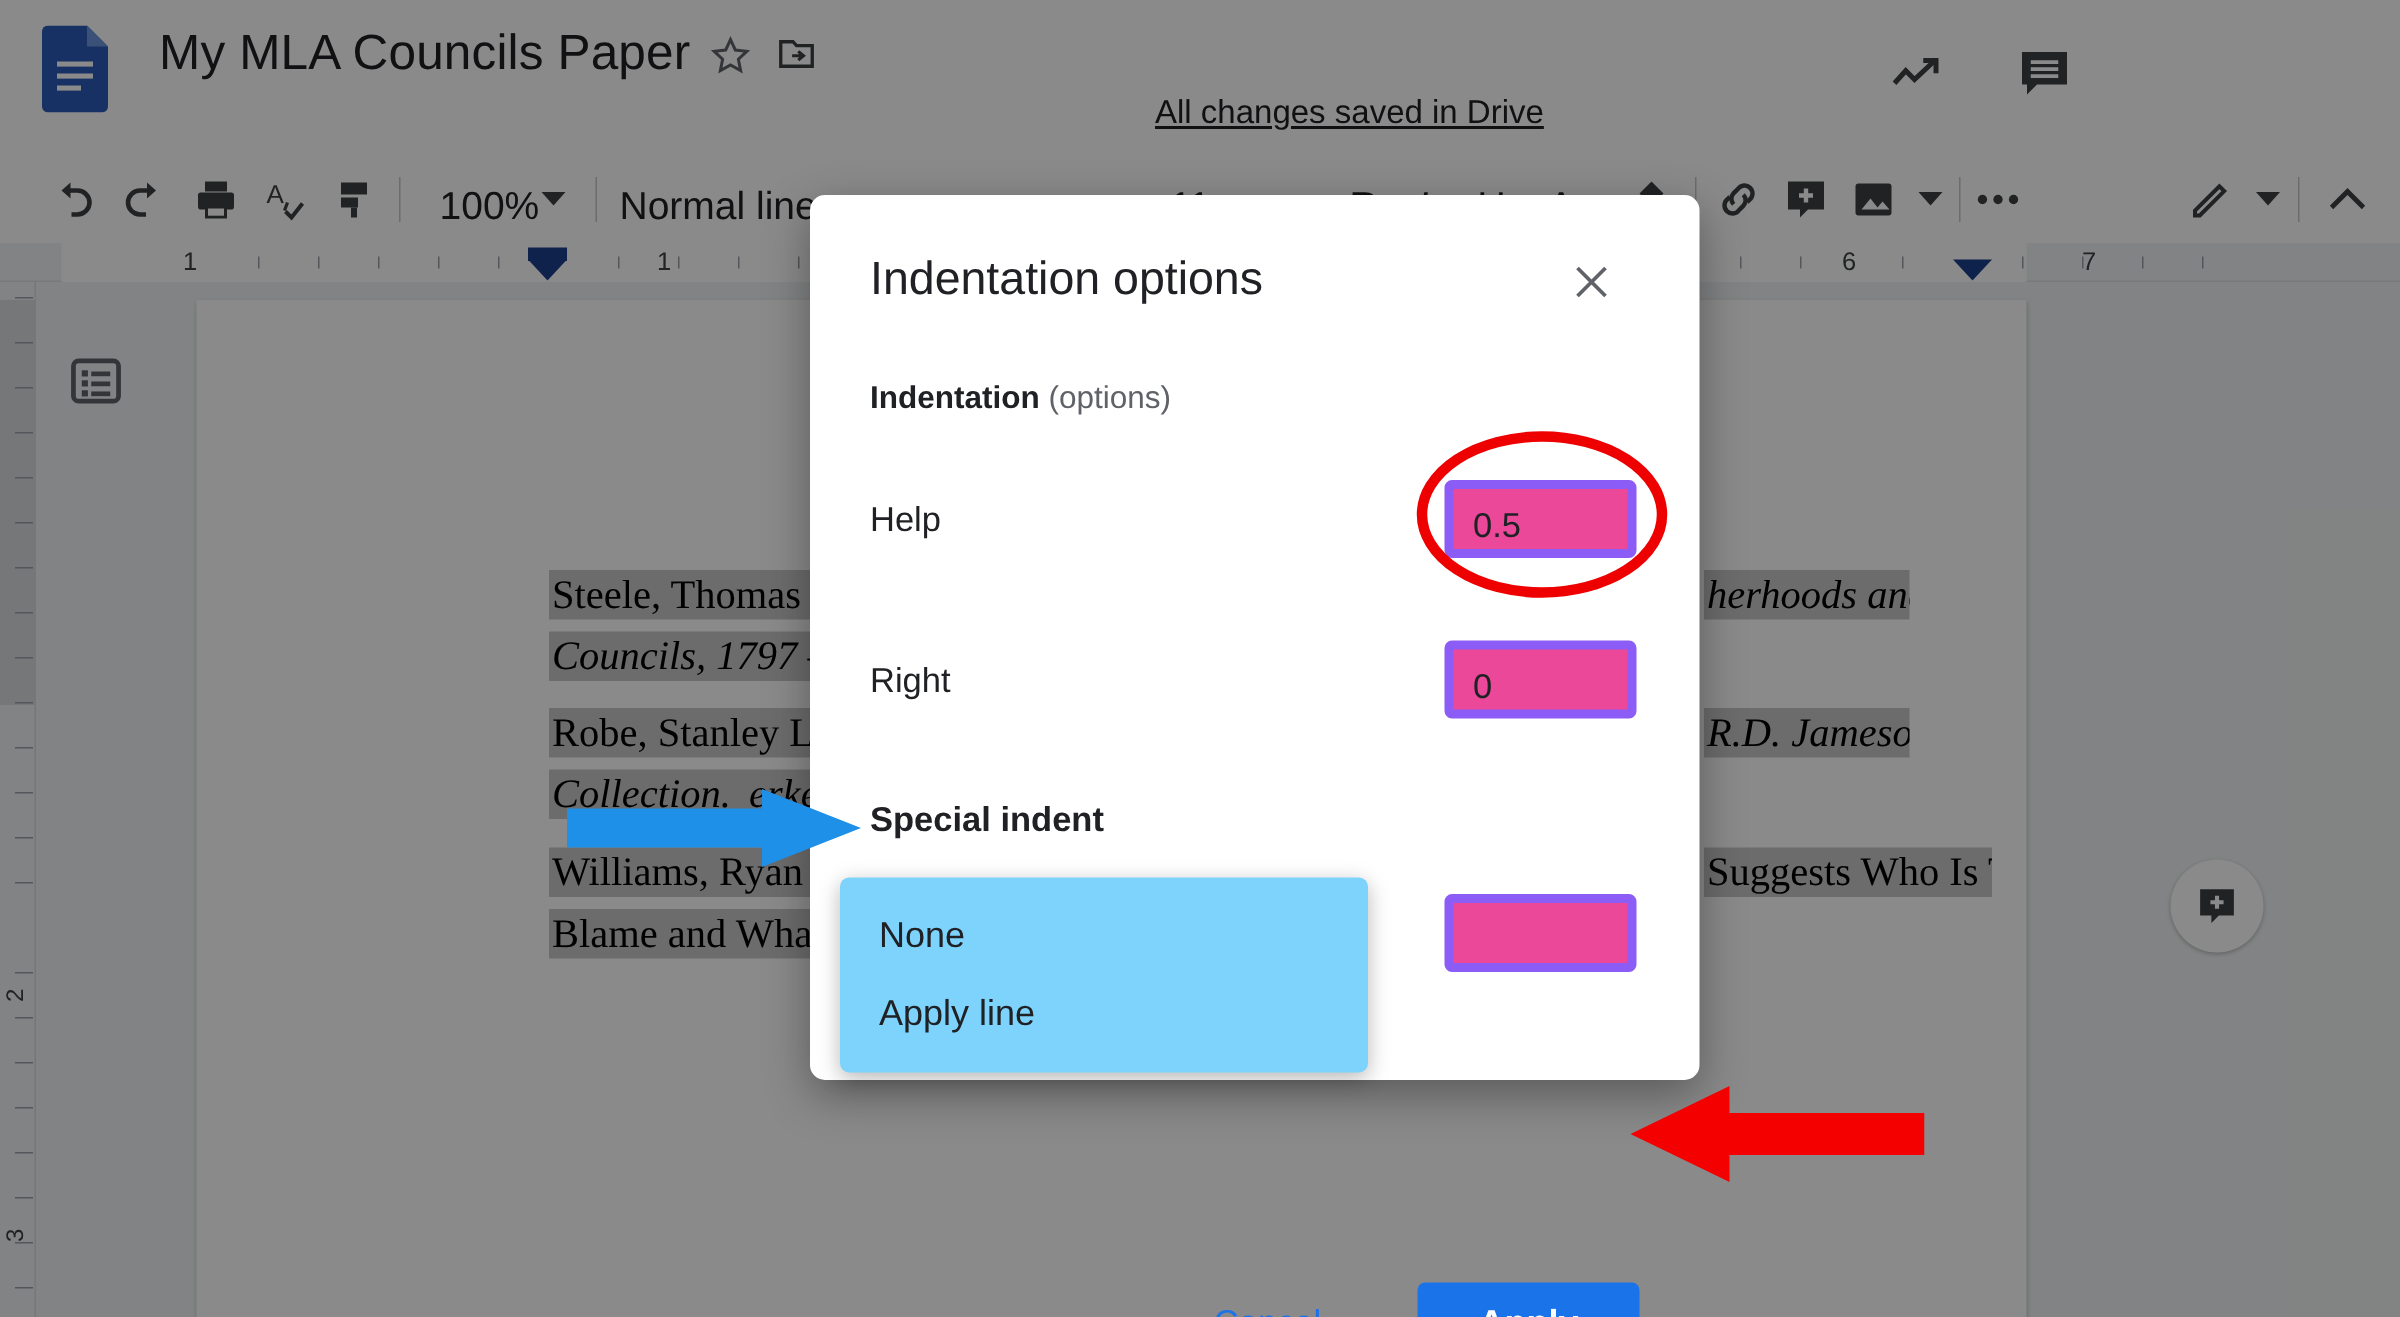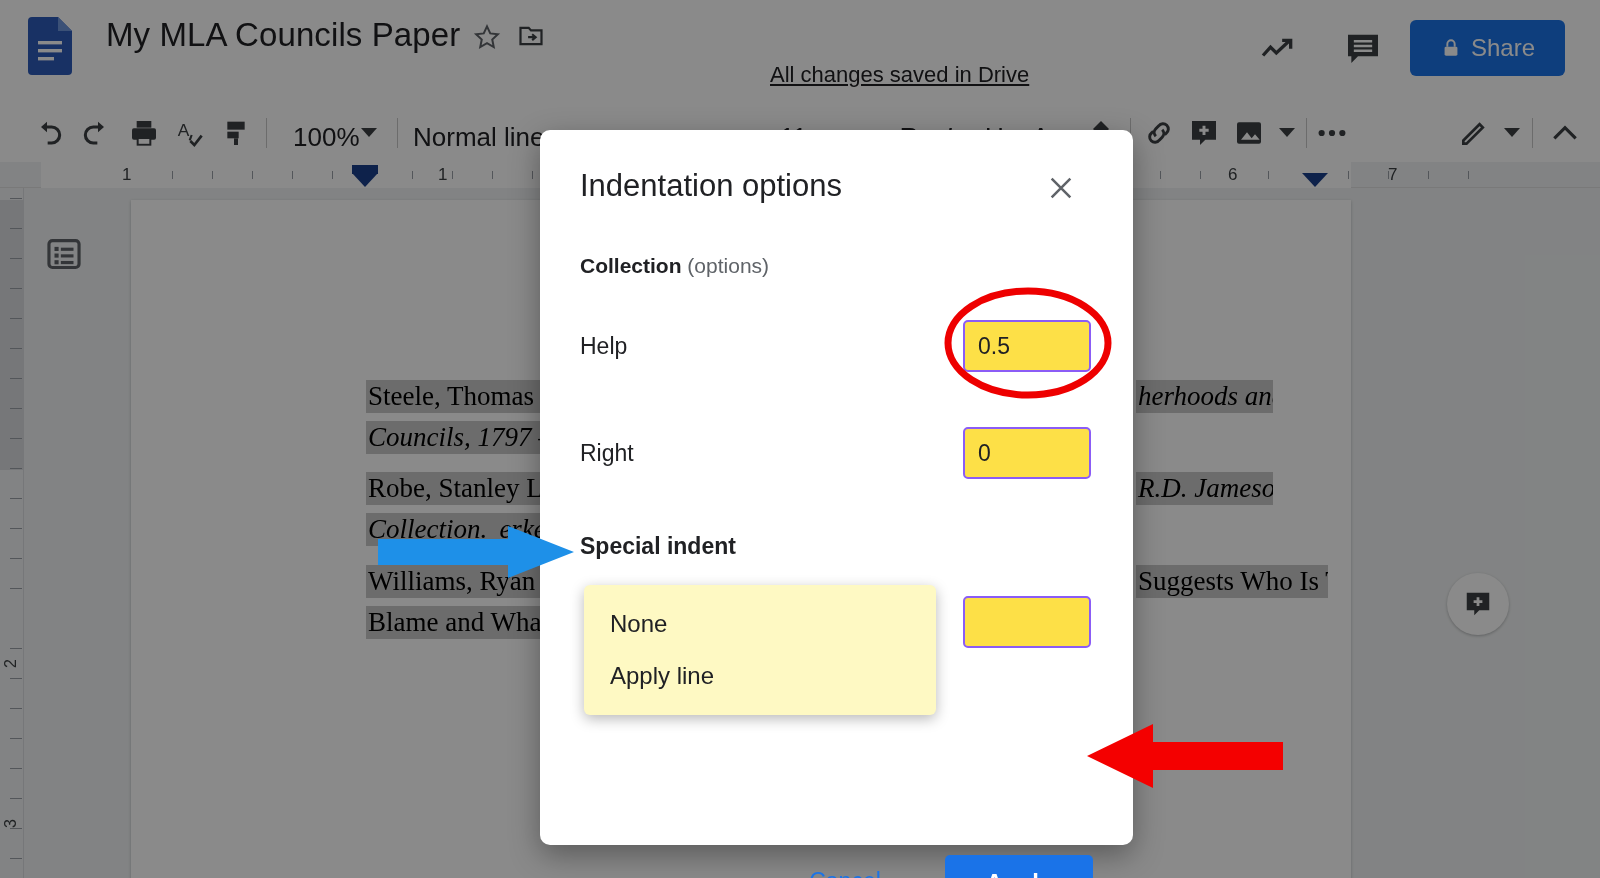--- a/index.html
+++ b/index.html
@@ -48,35 +48,35 @@
   .vruler { position: absolute; left: 0; top: 0; width: 24px; height: 690px; background: #f1f3f4; border-right: 1px solid #dadce0; }
   .vtick { position: absolute; left: 10px; width: 12px; height: 1px; background: #9aa0a6; }
   .vnum { position: absolute; left: 2px; font-size: 16px; color: #3c4043; transform: rotate(-90deg); transform-origin: left top; }
   .vruler-page { position: absolute; left: 0; width: 24px; background: #fff; }
   .outline-icon { position: absolute; left: 45px; top: 235px; width: 38px; height: 38px; }
   .page { position: absolute; left: 131px; top: 12px; width: 1220px; height: 700px; background: #fff; box-shadow: 0 1px 3px rgba(60,64,67,.3); }
   .doc-line { position: absolute; font-family: "Liberation Serif", serif; font-size: 27px; color: #000; background: #c8c8c8; white-space: nowrap; padding: 1px 2px; }
   .fab { position: absolute; left: 1447px; top: 385px; width: 62px; height: 62px; border-radius: 50%; background: #fff; box-shadow: 0 1px 3px rgba(60,64,67,.35); display: flex; align-items: center; justify-content: center; }
 
   
-  .modal { position: absolute; left: 540px; top: 130px; width: 593px; height: 715px; background: #fff; border-radius: 10px; box-shadow: 0 10px 30px rgba(0,0,0,.35); z-index: 50; }
+  .modal { position: absolute; left: 540px; top: 130px; width: 593px; height: 590px; background: #fff; border-radius: 10px; box-shadow: 0 10px 30px rgba(0,0,0,.35); z-index: 50; }
   .modal-title { position: absolute; left: 40px; top: 38px; font-size: 31px; color: #202124; }
   .modal-close { position: absolute; left: 505px; top: 42px; width: 32px; height: 32px; }
   .sec-label { position: absolute; left: 40px; top: 124px; font-size: 21px; color: #202124; }
   .sec-label b { font-weight: 700; }
   .sec-label i { font-style: normal; color: #5f6368; }
   .row-label { position: absolute; left: 40px; font-size: 23px; color: #202124; }
-  .num-field { position: absolute; width: 128px; height: 52px; border: 2px solid #8b5cf6; border-radius: 5px; background: #fde047; }
+  .num-field { position: absolute; width: 128px; height: 52px; border: 6px solid #8b5cf6; border-radius: 5px; background: #ec4899; }
   .num-field span { position: absolute; left: 13px; top: 11px; font-size: 23px; color: #202124; }
   .special-label { position: absolute; left: 40px; top: 403px; font-size: 23px; color: #202124; font-weight: 700; }
   .btn-cancel { position: absolute; left: 225px; top: 725px; width: 160px; height: 52px; display: flex; align-items: center; justify-content: center; font-size: 23px; color: #1a73e8; }
   .btn-apply { position: absolute; left: 405px; top: 725px; width: 148px; height: 56px; background: #1a73e8; border-radius: 5px; display: flex; align-items: center; justify-content: center; font-size: 24px; color: #fff; font-weight: 700; }
 
   
-  .dropdown { position: absolute; left: 584px; top: 585px; width: 352px; background: #fef9c3; border-radius: 6px; box-shadow: 0 4px 14px rgba(0,0,0,.28); z-index: 60; padding: 13px 0 13px 0; }
+  .dropdown { position: absolute; left: 560px; top: 585px; width: 352px; background: #7dd3fc; border-radius: 6px; box-shadow: 0 4px 14px rgba(0,0,0,.28); z-index: 60; padding: 13px 0 13px 0; }
   .dd-item { height: 52px; display: flex; align-items: center; padding-left: 26px; font-size: 24px; color: #202124; }
   .dd-item.selected { background: #f5e000; }
 
   
   .anno { position: absolute; z-index: 70; pointer-events: none; }
 </style>
 </head>
 <body>
 
 <div id="app">
@@ -112,27 +112,20 @@
         <path d="M3 16.5l4.5-5 3.5 3.5L18.5 8" fill="none" stroke="#3c4043" stroke-width="2"></path>
         <path d="M14.5 7.4h5.1v5.1" fill="none" stroke="#3c4043" stroke-width="2"></path>
       </svg>
       <svg class="hdr-icon" style="left:1343px" viewBox="0 0 24 24">
         <path d="M3 4h18v13H9l-4 4V17H3z" fill="#3c4043"></path>
         <g stroke="#ffffff" stroke-width="1.5">
             <path d="M6.5 8h11M6.5 10.8h11M6.5 13.6h11"></path>
           </g>
       </svg>
 
-      <div class="share-btn">
-        <svg style="width:22px;height:22px" viewBox="0 0 24 24">
-          <rect x="5" y="10.5" width="14" height="10" rx="1.6" fill="#fff"></rect>
-          <path d="M8 10.5V7.6a4 4 0 0 1 8 0v2.9" fill="none" stroke="#fff" stroke-width="2.1"></path>
-        </svg>
-        <span>Share</span>
-      </div>
     </div>
 
     <div class="toolbar">
       <svg class="tb-ico" style="left:33px" viewBox="0 0 24 24">
         <path d="M8 7.5H14a6 6 0 0 1 0 12h-3" fill="none" stroke="#3c4043" stroke-width="2.3"></path>
         <path d="M10.5 3.5L6 7.5l4.5 4" fill="#3c4043"></path>
       </svg>
       <svg class="tb-ico" style="left:80px" viewBox="0 0 24 24">
         <path d="M16 7.5H10a6 6 0 0 0 0 12h3" fill="none" stroke="#3c4043" stroke-width="2.3"></path>
         <path d="M13.5 3.5L18 7.5l-4.5 4" fill="#3c4043"></path>
@@ -289,21 +282,21 @@
 
   <div class="dim-veil"></div>
 
   <div class="modal">
     <div class="modal-title">Indentation options</div>
     <svg class="modal-close" viewBox="0 0 24 24">
       <path d="M5 5l14 14M19 5L5 19" stroke="#5f6368" stroke-width="1.9" fill="none"></path>
     </svg>
 
     <div class="sec-label">
-      <b>Collection</b>
+      <b>Indentation</b>
       <i>(options)</i>
     </div>
 
     <div class="row-label" style="top:203px">Help</div>
     <div class="num-field" style="left:423px;top:190px">
       <span>0.5</span>
     </div>
 
     <div class="row-label" style="top:310px">Right</div>
     <div class="num-field" style="left:423px;top:297px">

